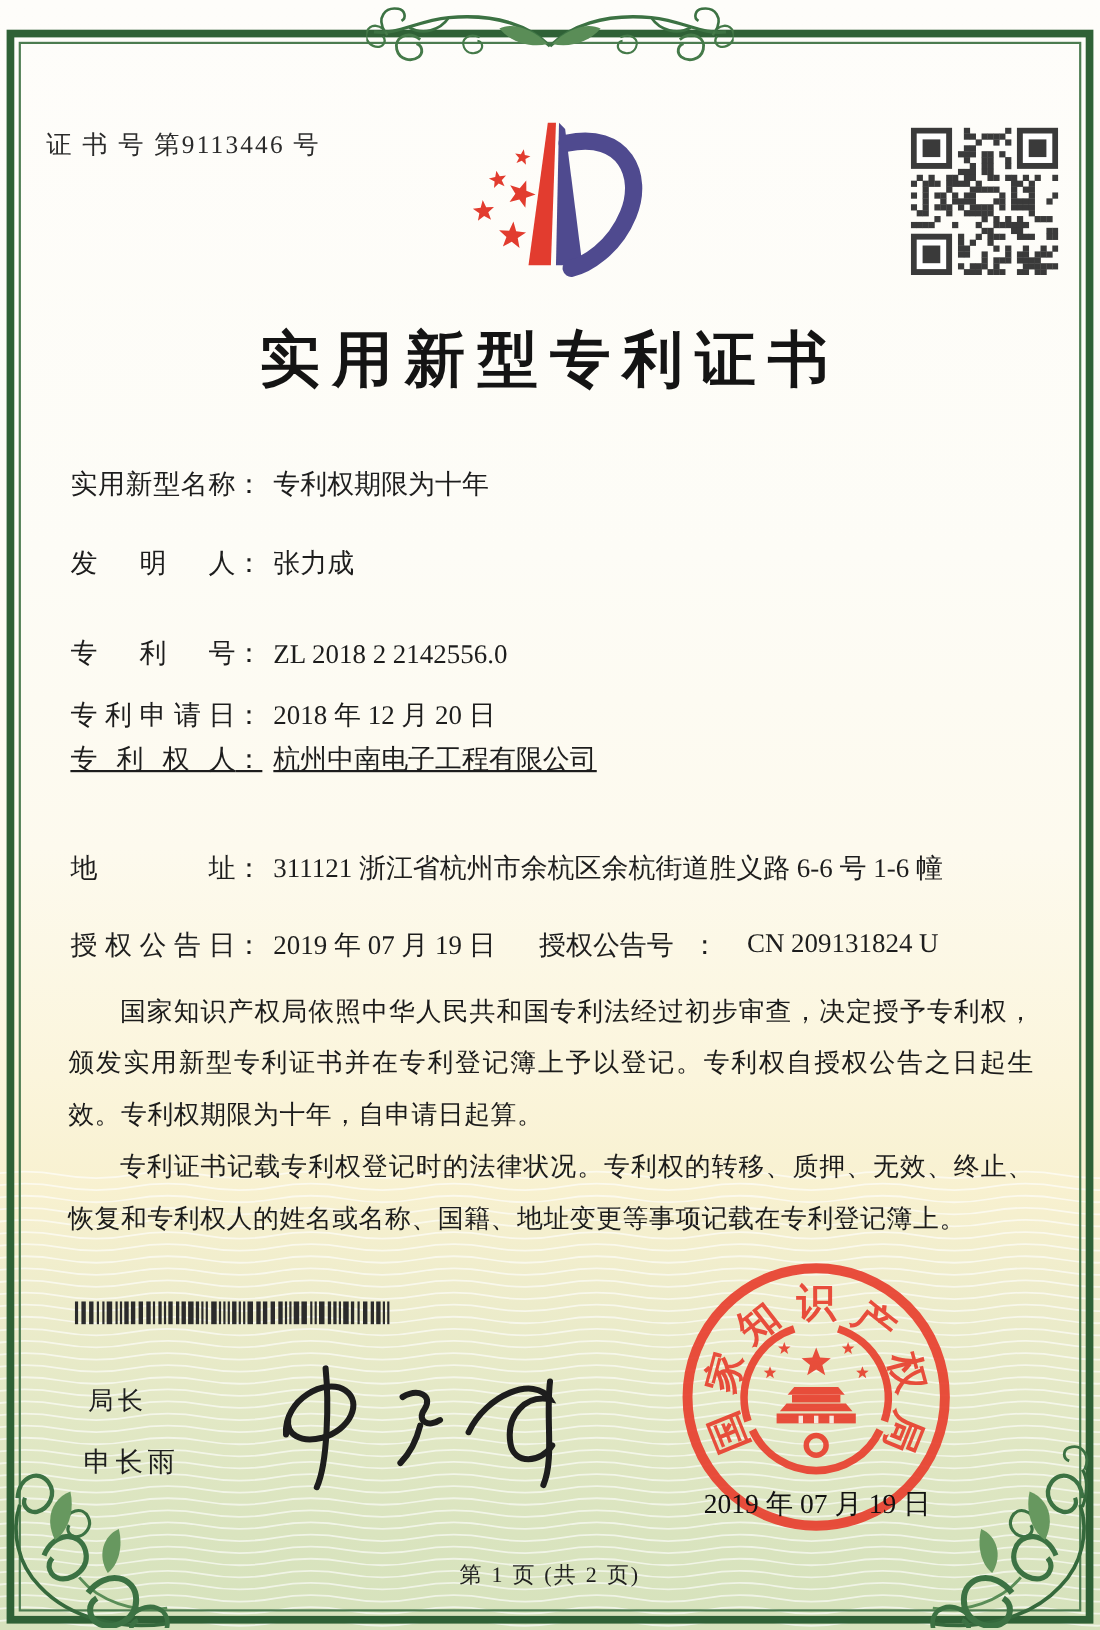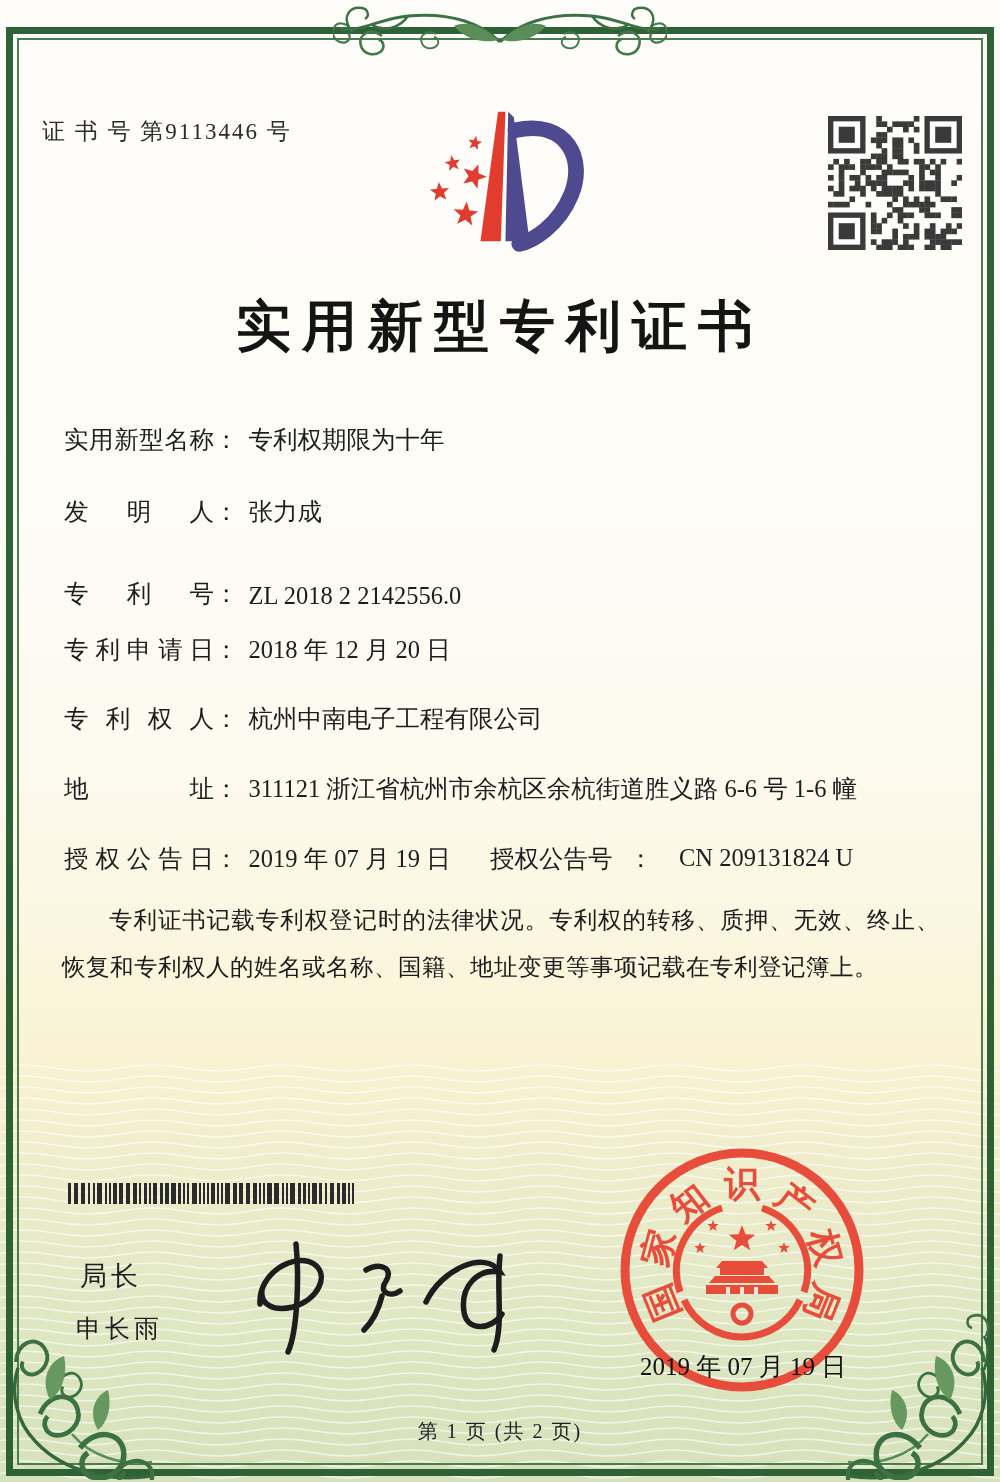--- a/index.html
+++ b/index.html
@@ -17,21 +17,21 @@
   .cert-no{left:42px;top:116px;font-size:23px;letter-spacing:2px;color:#2b2b2b;}
   .title{left:0;right:0;top:290px;text-align:center;font-size:55px;font-weight:700;
          letter-spacing:11px;color:#141414;}
   .field-row{left:64px;height:34px;font-size:24.5px;color:#1d1d1d;display:flex;align-items:flex-end;}
   .field-label{display:inline-block;width:150px;text-align:justify;text-align-last:justify;}
   .field-colon{display:inline-block;}
   .field-value{display:inline-block;margin-left:10px;white-space:nowrap;}
   .grant-no{left:490px;top:841px;height:34px;font-size:24.5px;color:#1d1d1d;display:flex;align-items:center;gap:16px;}
   .body-text{left:62px;right:60px;top:897px;color:#1b1b1b;}
   .body-text p{margin:0;font-size:23.5px;line-height:47px;text-indent:2em;text-align:justify;letter-spacing:0.5px;}
-  .director-title{left:80px;top:1258px;font-size:27px;color:#1f1f1f;letter-spacing:4px;}
+  .director-title{left:80px;top:1258px;font-size:23px;color:#1f1f1f;letter-spacing:4px;}
   .director-name{left:76px;top:1312px;font-size:25px;color:#1f1f1f;letter-spacing:4px;}
   .seal-date{left:612px;top:1350px;width:262px;text-align:center;font-size:25px;color:#111;}
   .footer{left:0;right:0;top:1418px;text-align:center;font-size:20px;color:#202020;letter-spacing:2px;}
   svg{display:block;}
 </style>
 </head>
 <body>
 
 <svg id="waves" class="abs" style="left:0;top:0;" width="1000" height="1482">
     <path d="M-10,1068 c 22,-4 43,-4 65,0 c 22,4 43,4 65,0 c 22,-4 43,-4 65,0 c 22,4 43,4 65,0 c 22,-4 43,-4 65,0 c 22,4 43,4 65,0 c 22,-4 43,-4 65,0 c 22,4 43,4 65,0 c 22,-4 43,-4 65,0 c 22,4 43,4 65,0 c 22,-4 43,-4 65,0 c 22,4 43,4 65,0 c 22,-4 43,-4 65,0 c 22,4 43,4 65,0 c 22,-4 43,-4 65,0 c 22,4 43,4 65,0" fill="none" stroke="rgba(255,255,255,0.62)" stroke-width="1.6"></path>
@@ -370,21 +370,21 @@
 <div class="abs field-row" style="top:576px;">
   <span class="field-label">专利号</span>
     <span class="field-colon">：</span>
   <span class="field-value">ZL 2018 2 2142556.0</span>
 </div>
 <div class="abs field-row" style="top:632px;">
   <span class="field-label">专利申请日</span>
     <span class="field-colon">：</span>
   <span class="field-value">2018 年 12 月 20 日</span>
 </div>
-<div class="abs field-row" style="top:701px;">
+<div class="abs field-row" style="top:672px;text-decoration:underline;">
   <span class="field-label">专利权人</span>
     <span class="field-colon">：</span>
   <span class="field-value">杭州中南电子工程有限公司</span>
 </div>
 <div class="abs field-row" style="top:771px;">
   <span class="field-label">地址</span>
     <span class="field-colon">：</span>
   <span class="field-value">311121 浙江省杭州市余杭区余杭街道胜义路 6-6 号 1-6 幢</span>
 </div>
 <div class="abs field-row" style="top:841px;">
@@ -392,20 +392,21 @@
     <span class="field-colon">：</span>
   <span class="field-value">2019 年 07 月 19 日</span>
 </div>
 <div class="abs grant-no">
   <span>授权公告号</span>
     <span>：</span>
   <span class="field-value">CN 209131824 U</span>
 </div>
 
 <div class="abs body-text">
+  <p>国家知识产权局依照中华人民共和国专利法经过初步审查，决定授予专利权，颁发实用新型专利证书并在专利登记簿上予以登记。专利权自授权公告之日起生效。专利权期限为十年，自申请日起算。</p>
   <p>专利证书记载专利权登记时的法律状况。专利权的转移、质押、无效、终止、恢复和专利权人的姓名或名称、国籍、地址变更等事项记载在专利登记簿上。</p>
 </div>
 
 <svg id="barcode" class="abs" style="left:68px;top:1183px;" width="290" height="21">
     <rect x="0" y="0" width="3" height="21" fill="#2b2b2b"></rect>
     <rect x="6" y="0" width="4" height="21" fill="#2b2b2b"></rect>
     <rect x="13" y="0" width="4" height="21" fill="#2b2b2b"></rect>
     <rect x="20" y="0" width="2" height="21" fill="#2b2b2b"></rect>
     <rect x="25" y="0" width="2" height="21" fill="#2b2b2b"></rect>
     <rect x="29" y="0" width="5" height="21" fill="#2b2b2b"></rect>

